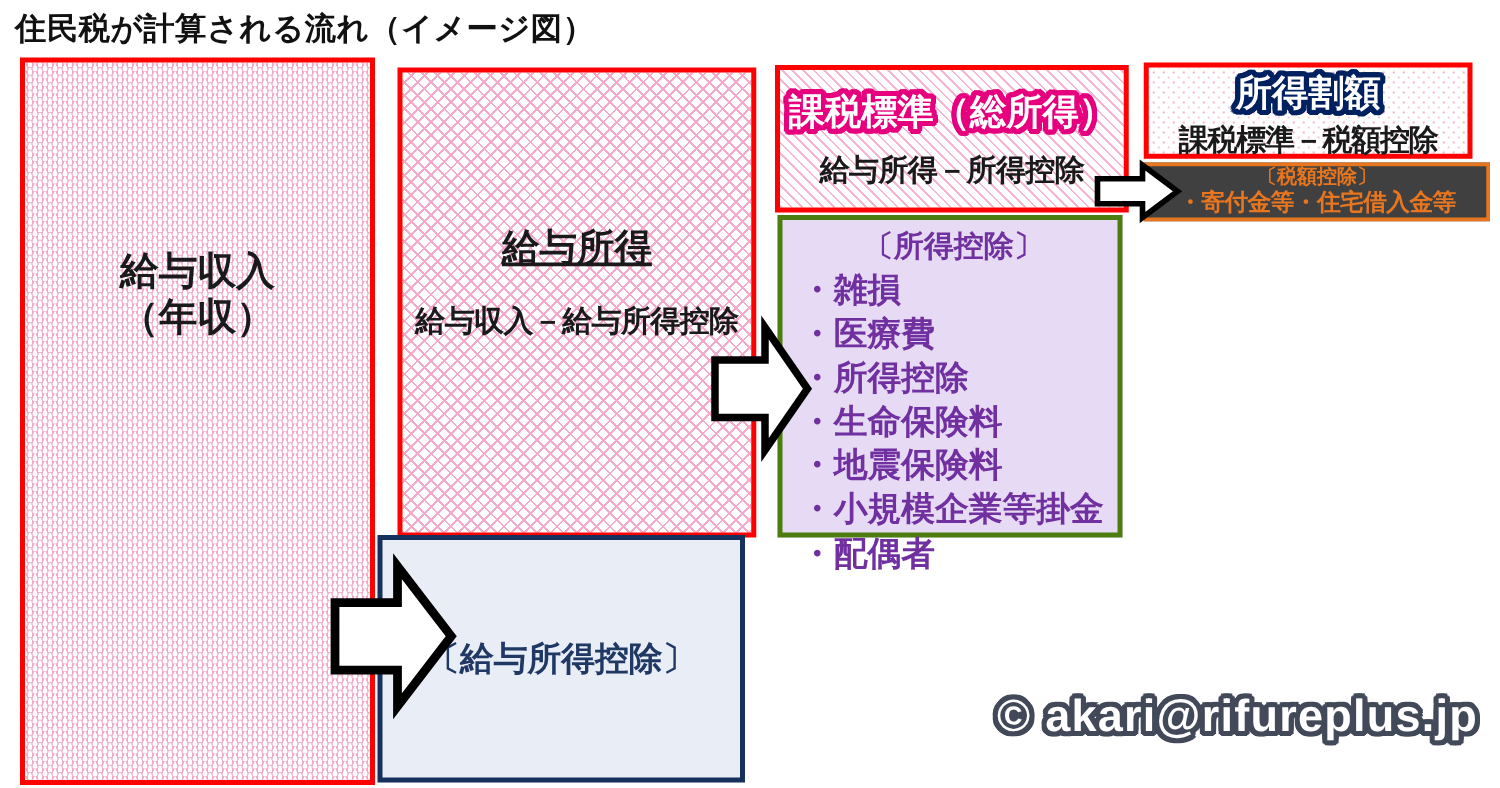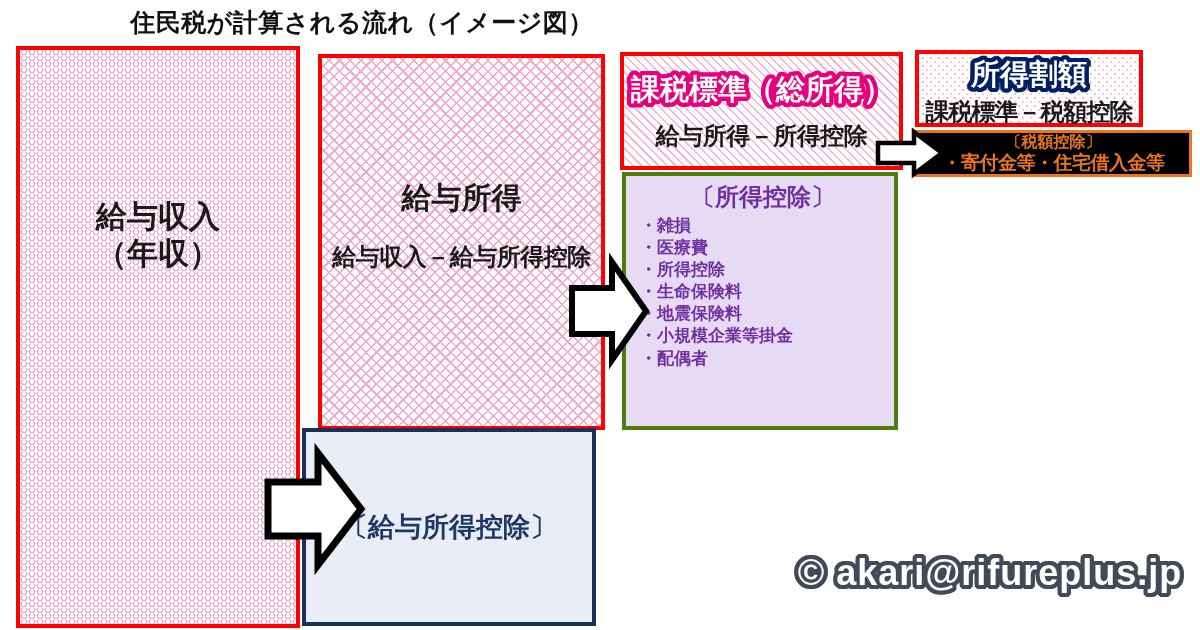--- a/index.html
+++ b/index.html
@@ -7,21 +7,21 @@
     width:1200px;height:630px;position:relative;overflow:hidden;
     background:#ffffff;
     font-family:"Liberation Sans", sans-serif;
     -webkit-font-smoothing:antialiased;
   }
   .abs{position:absolute;box-sizing:border-box;}
 
   
   .page-title{
     left:12px;top:6px;width:700px;
-    font-size:25px;font-weight:bold;color:#111;letter-spacing:.5px;text-align:center;
+    font-size:25px;font-weight:bold;color:#111;letter-spacing:.5px;
   }
 
   
   .redbox{border:4px solid #fe0000;background-color:#fff;}
 
   .pat-wave{
     background-color:#fff;
     background-image:
       radial-gradient(circle at 50% 30%, rgba(0,0,0,0) 2px, #f3a9c9 2px, #f3a9c9 3.1px, rgba(0,0,0,0) 3.1px),
       radial-gradient(circle at 50% 30%, rgba(0,0,0,0) 2px, #f8c7dc 2px, #f8c7dc 3.1px, rgba(0,0,0,0) 3.1px);
@@ -47,45 +47,45 @@
     background-position:0 0,4px 4px;
   }
 
   
   .box-salary{ left:16px; top:46px; width:284px; height:582px;
     display:flex;flex-direction:column;align-items:center;padding-top:148px;
     font-size:31px;font-weight:bold;color:#1a1a1a;line-height:1.2;text-align:right;}
   .box-empinc{ left:318px; top:54px; width:287px; height:376px;
     display:flex;flex-direction:column;align-items:center;padding-top:120px;
     text-align:center;color:#1a1a1a;}
-  .box-empinc .t{font-size:30px;font-weight:bold;}
+  .box-empinc .t{font-size:30px;font-weight:bold;text-decoration:underline;}
   .box-empinc .f{font-size:24px;font-weight:bold;margin-top:22px;letter-spacing:-0.5px;}
 
   .box-deduction{ left:302px; top:428px; width:294px; height:198px;
     border:4px solid #17315c;background:#e9edf6;
     display:flex;align-items:center;justify-content:center;
     font-size:27px;font-weight:bold;color:#1f3864;}
 
   .box-taxbase{ left:620px; top:52px; width:283px; height:118px;
     display:flex;flex-direction:column;align-items:center;padding-top:14px;text-align:center;}
   .box-taxbase .f{font-size:24px;font-weight:bold;color:#1a1a1a;margin-top:10px;letter-spacing:-0.5px;}
 
   .box-incded{ left:622px; top:172px; width:276px; height:258px;
     border:4px solid #4d7c0f;background:#e7daf5;color:#7030a0;
     padding:3px 8px 0 14px;}
   .box-incded .t{font-size:24px;font-weight:bold;text-align:center;margin-top:2px;}
   .box-incded ul{list-style:none;margin:2px 0 0 0;padding:0;}
-  .box-incded li{font-size:17px;font-weight:bold;line-height:1.3;white-space:nowrap;}
+  .box-incded li{font-size:27px;font-weight:bold;line-height:1.3;white-space:nowrap;}
 
-  .box-levy{ left:915px; top:50px; width:228px; height:77px;
+  .box-levy{ left:915px; top:50px; width:263px; height:77px;
     display:flex;flex-direction:column;align-items:center;padding-top:1px;text-align:center;}
   .box-levy .f{font-size:24px;font-weight:bold;color:#1a1a1a;margin-top:1px;letter-spacing:-1px;}
 
   .box-taxcredit{ left:915px; top:130px; width:277px; height:47px;
-    border:3px solid #e8761f;background:#000000;color:#e8761f;
+    border:3px solid #e8761f;background:#404040;color:#e8761f;
     display:flex;flex-direction:column;align-items:center;justify-content:center;
     line-height:1.18;}
   .box-taxcredit .t{font-size:16px;font-weight:bold;}
   .box-taxcredit .l{font-size:19px;font-weight:bold;letter-spacing:-0.5px;}
 
   
   .bubble{
     color:#ffffff;font-weight:bold;white-space:nowrap;
     text-shadow:
       4px 0 var(--oc), -4px 0 var(--oc), 0 4px var(--oc), 0 -4px var(--oc),

